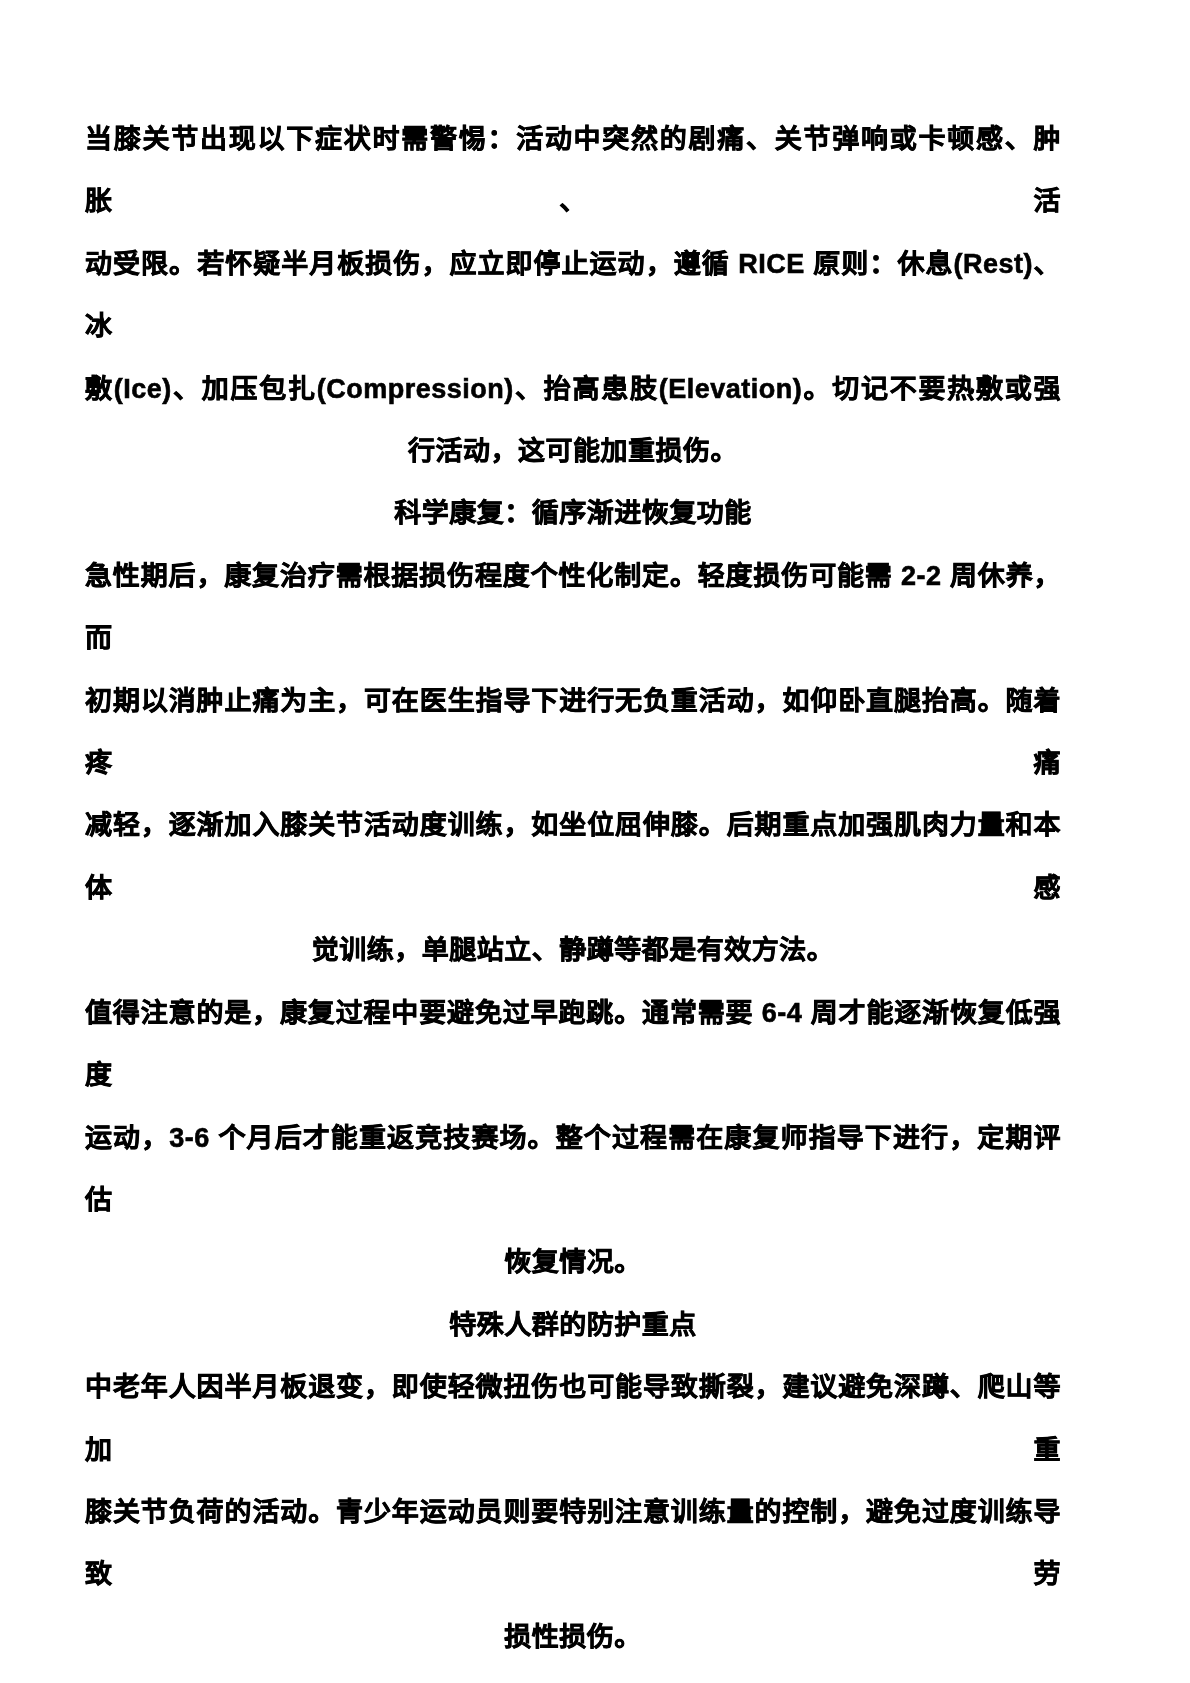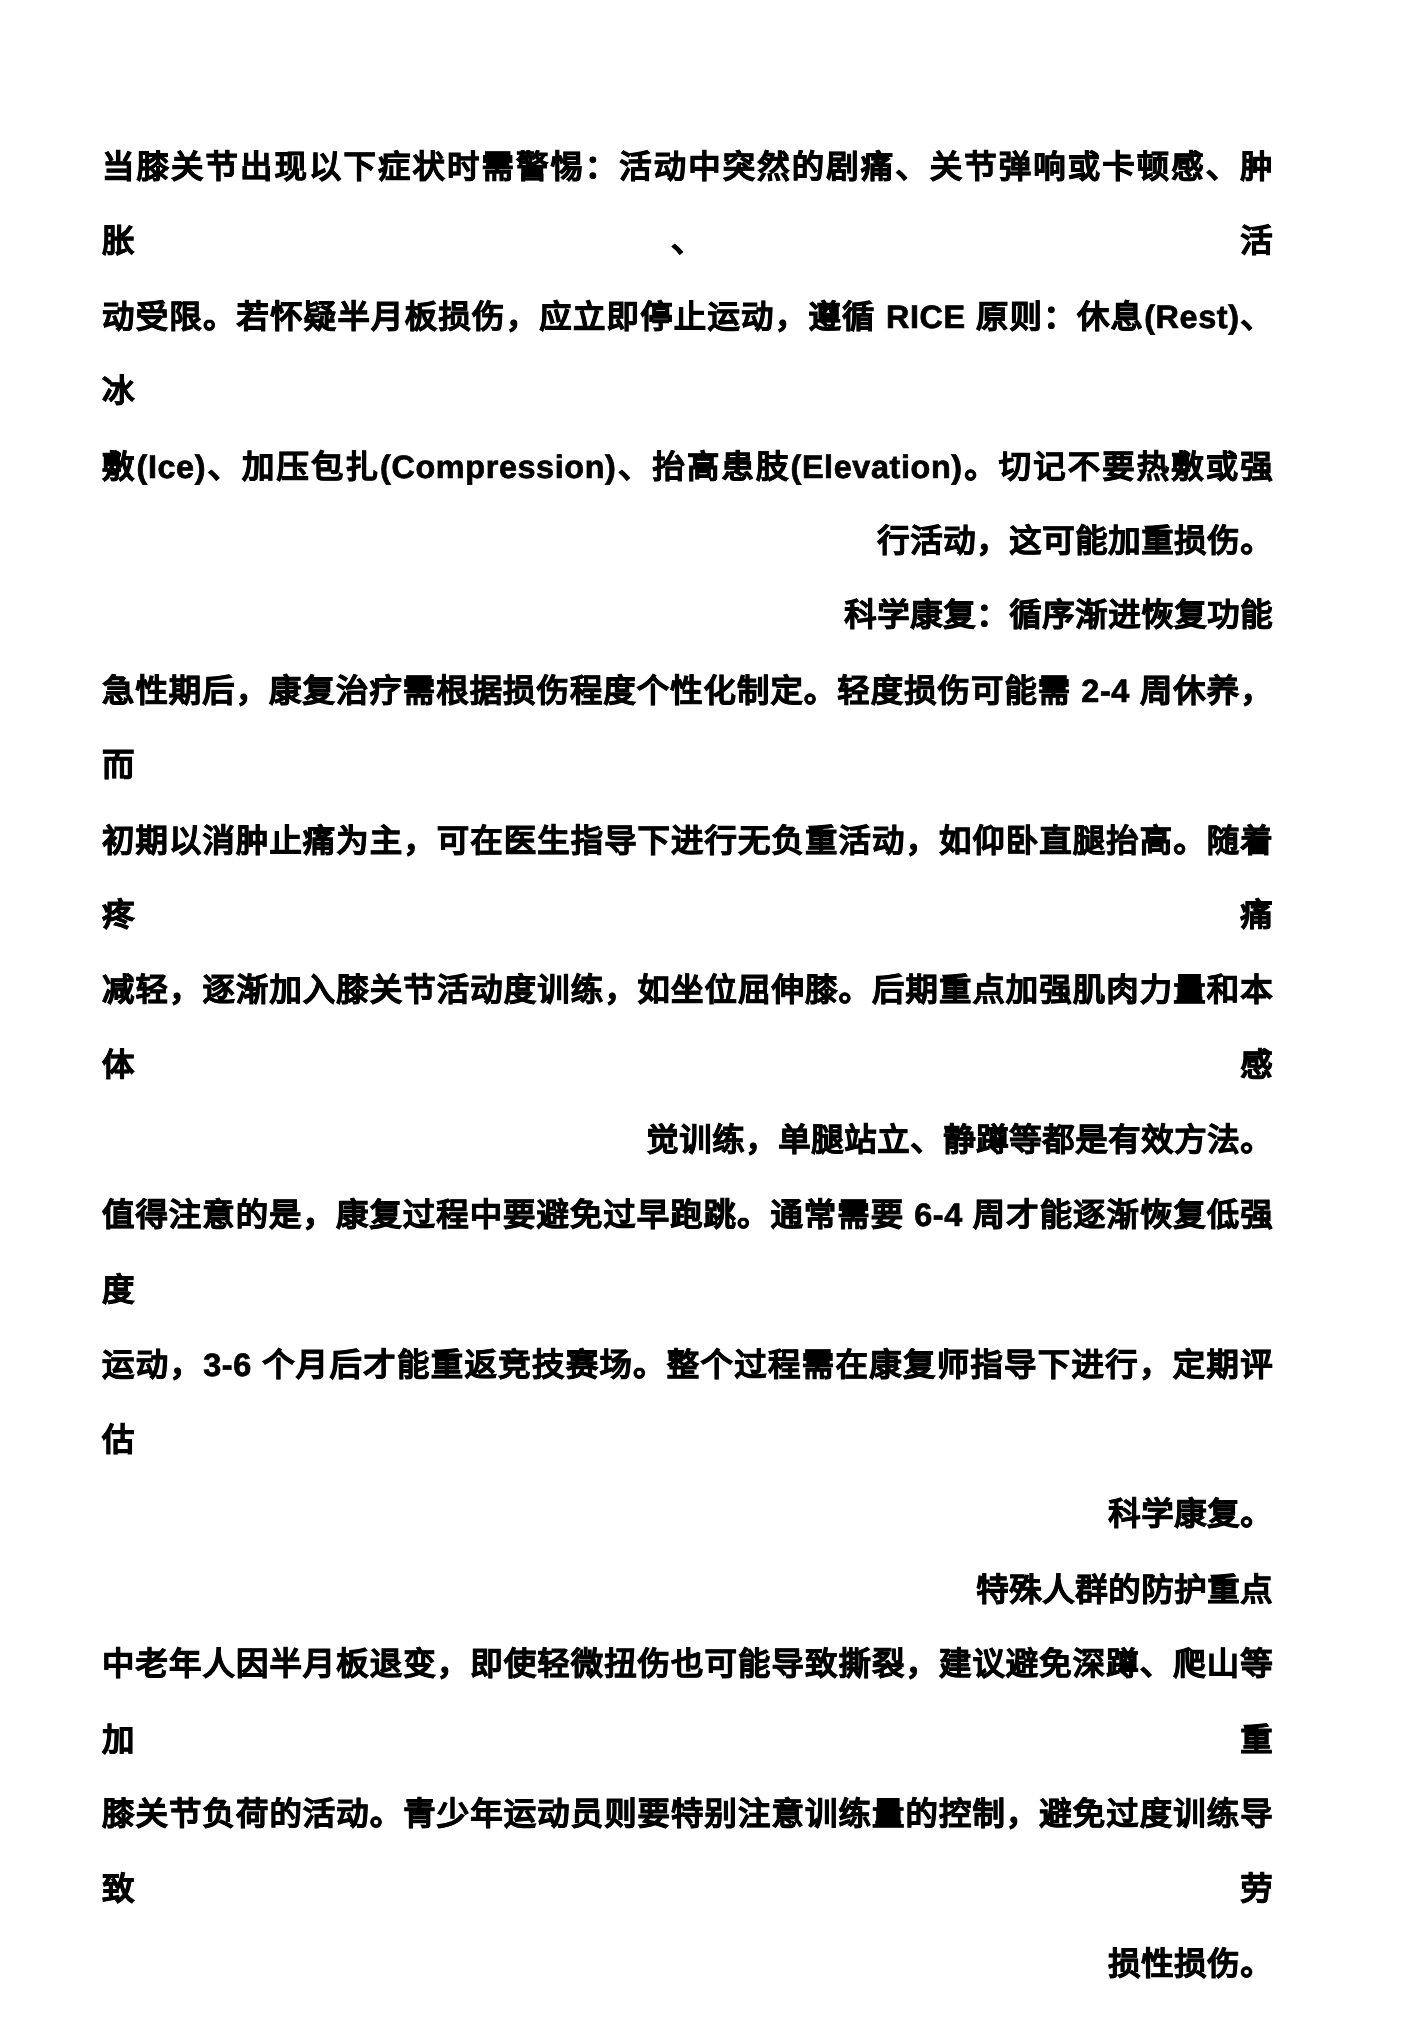--- a/index.html
+++ b/index.html
@@ -29,45 +29,45 @@
     width: 976px;
     color: #000000;
     font-size: 27px;
     line-height: 62.4px;
     font-weight: 900;
     -webkit-text-stroke: 0.6px #000000;
     letter-spacing: 0.5px;
   }
   .line {
     white-space: nowrap;
-    text-align: right;
+    text-align: center;
   }
   .line.fill {
     white-space: normal;
     text-align: justify;
     text-align-last: justify;
     text-justify: inter-character;
   }
 </style>
 </head>
 <body>
 
 <div class="page">
   <div class="text-block">
     <div class="line fill">当膝关节出现以下症状时需警惕：活动中突然的剧痛、关节弹响或卡顿感、肿胀、活</div>
     <div class="line fill">动受限。若怀疑半月板损伤，应立即停止运动，遵循 RICE 原则：休息(Rest)、冰</div>
     <div class="line fill">敷(Ice)、加压包扎(Compression)、抬高患肢(Elevation)。切记不要热敷或强</div>
     <div class="line">行活动，这可能加重损伤。</div>
     <div class="line">科学康复：循序渐进恢复功能</div>
-    <div class="line fill">急性期后，康复治疗需根据损伤程度个性化制定。轻度损伤可能需 2-4 周休养，而</div>
+    <div class="line fill">急性期后，康复治疗需根据损伤程度个性化制定。轻度损伤可能需 2-2 周休养，而</div>
     <div class="line fill">初期以消肿止痛为主，可在医生指导下进行无负重活动，如仰卧直腿抬高。随着疼痛</div>
     <div class="line fill">减轻，逐渐加入膝关节活动度训练，如坐位屈伸膝。后期重点加强肌肉力量和本体感</div>
     <div class="line">觉训练，单腿站立、静蹲等都是有效方法。</div>
     <div class="line fill">值得注意的是，康复过程中要避免过早跑跳。通常需要 6-4 周才能逐渐恢复低强度</div>
     <div class="line fill">运动，3-6 个月后才能重返竞技赛场。整个过程需在康复师指导下进行，定期评估</div>
-    <div class="line">科学康复。</div>
+    <div class="line">恢复情况。</div>
     <div class="line">特殊人群的防护重点</div>
     <div class="line fill">中老年人因半月板退变，即使轻微扭伤也可能导致撕裂，建议避免深蹲、爬山等加重</div>
     <div class="line fill">膝关节负荷的活动。青少年运动员则要特别注意训练量的控制，避免过度训练导致劳</div>
     <div class="line">损性损伤。</div>
 
   </div>
 </div>
 
 </body></html>

